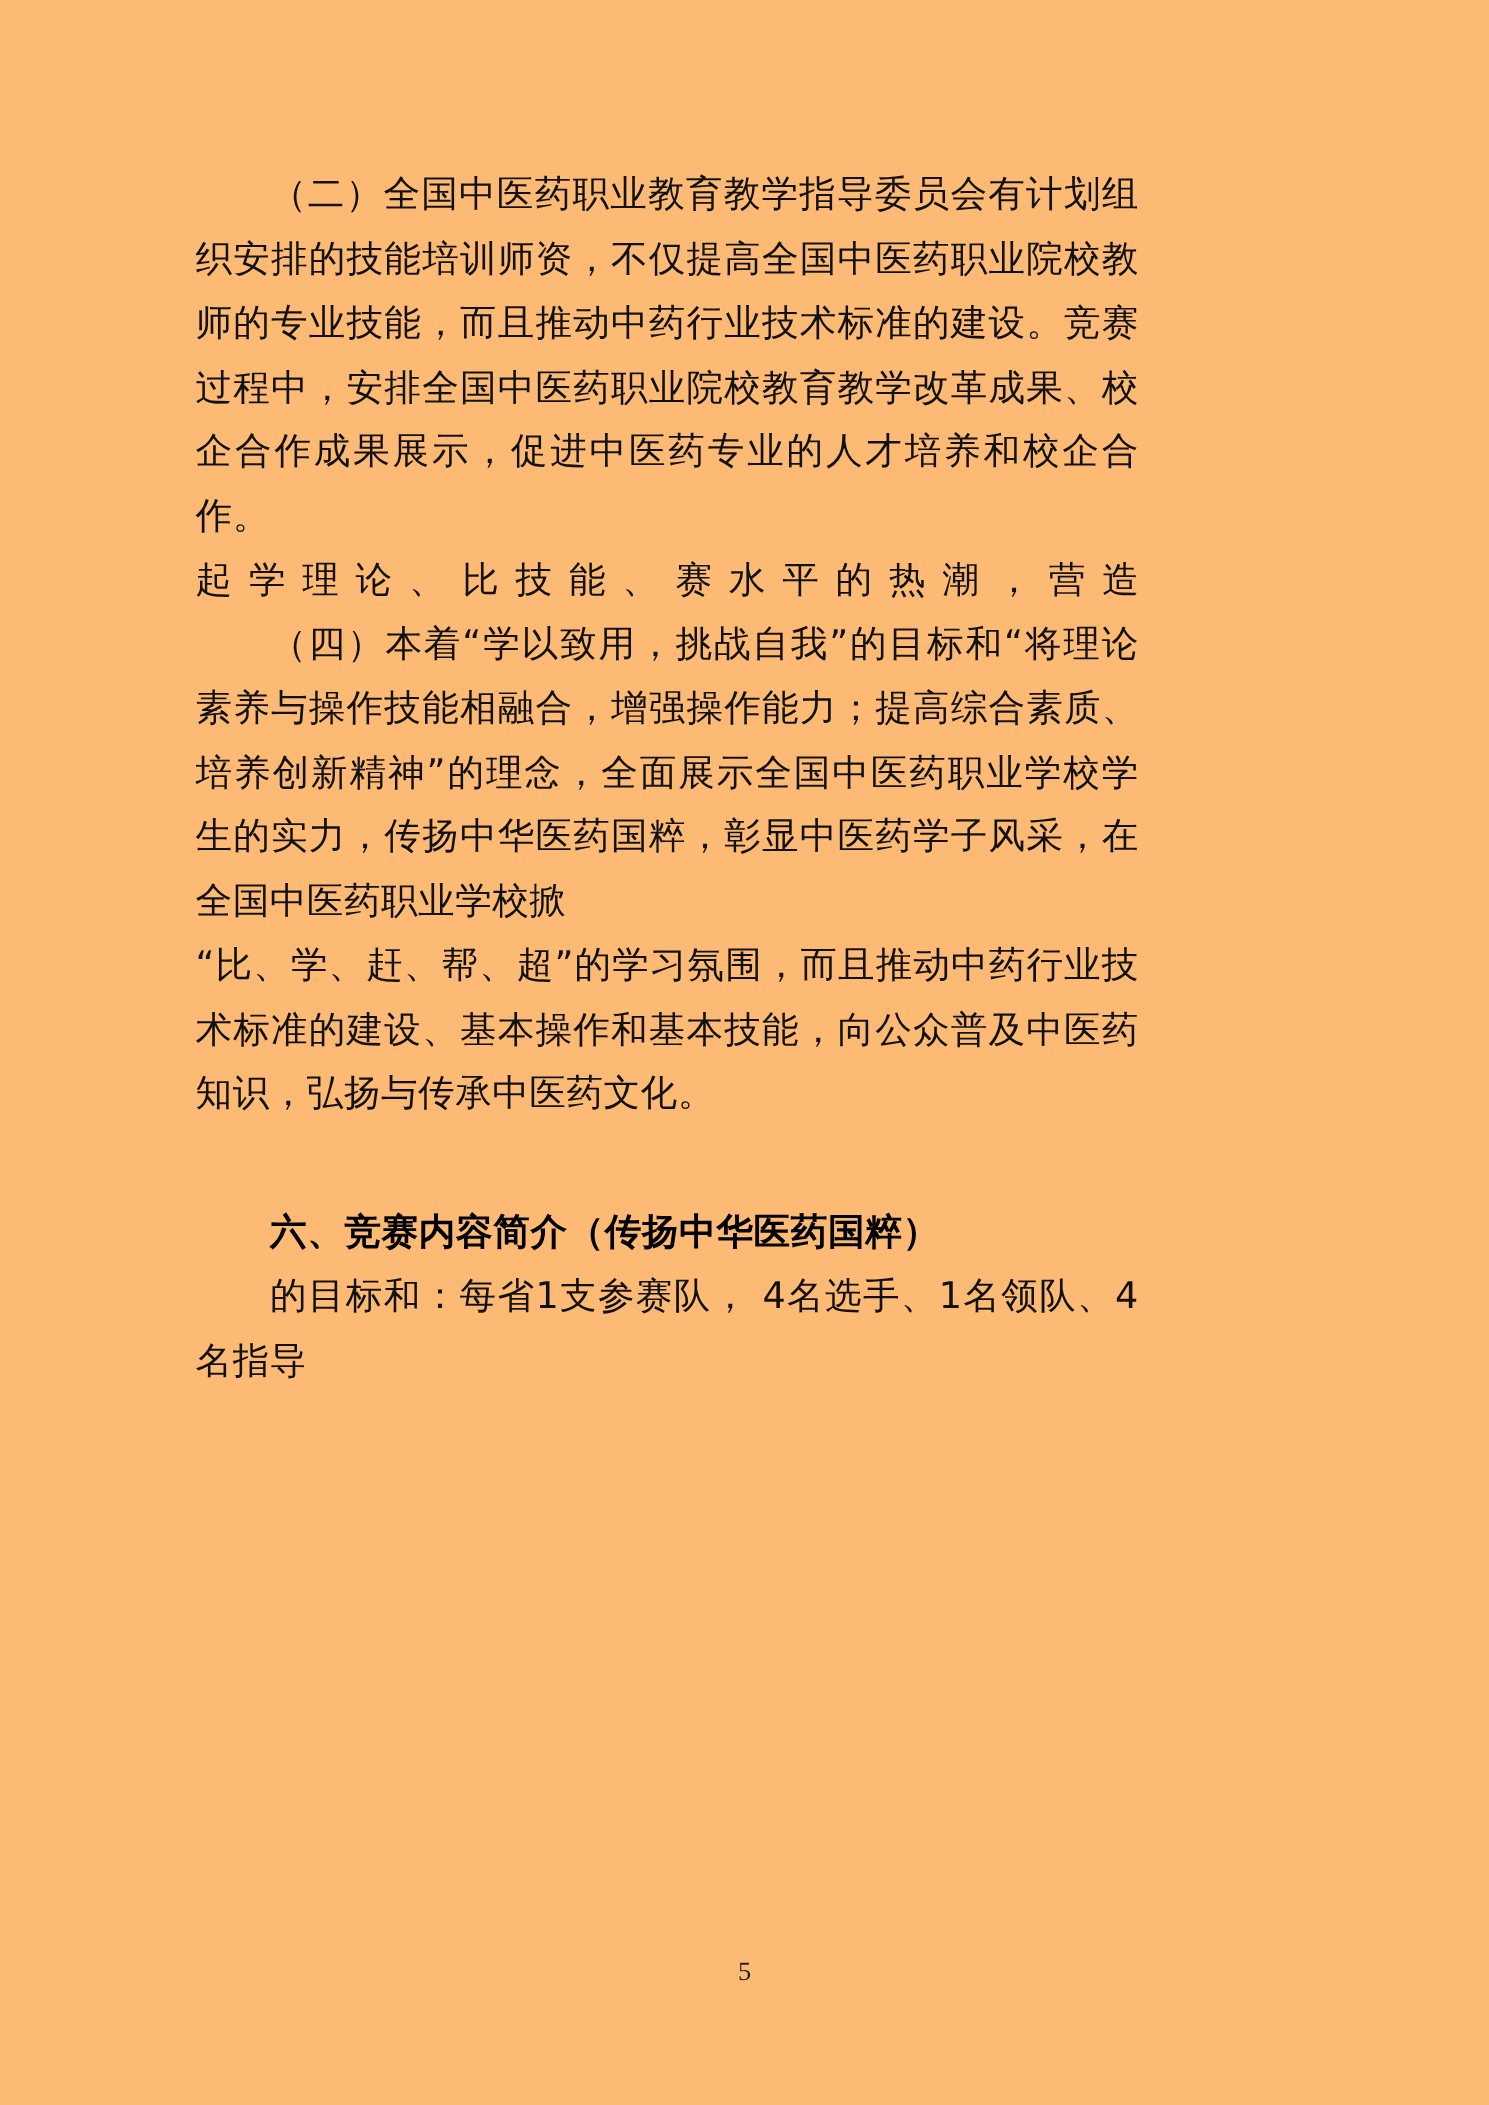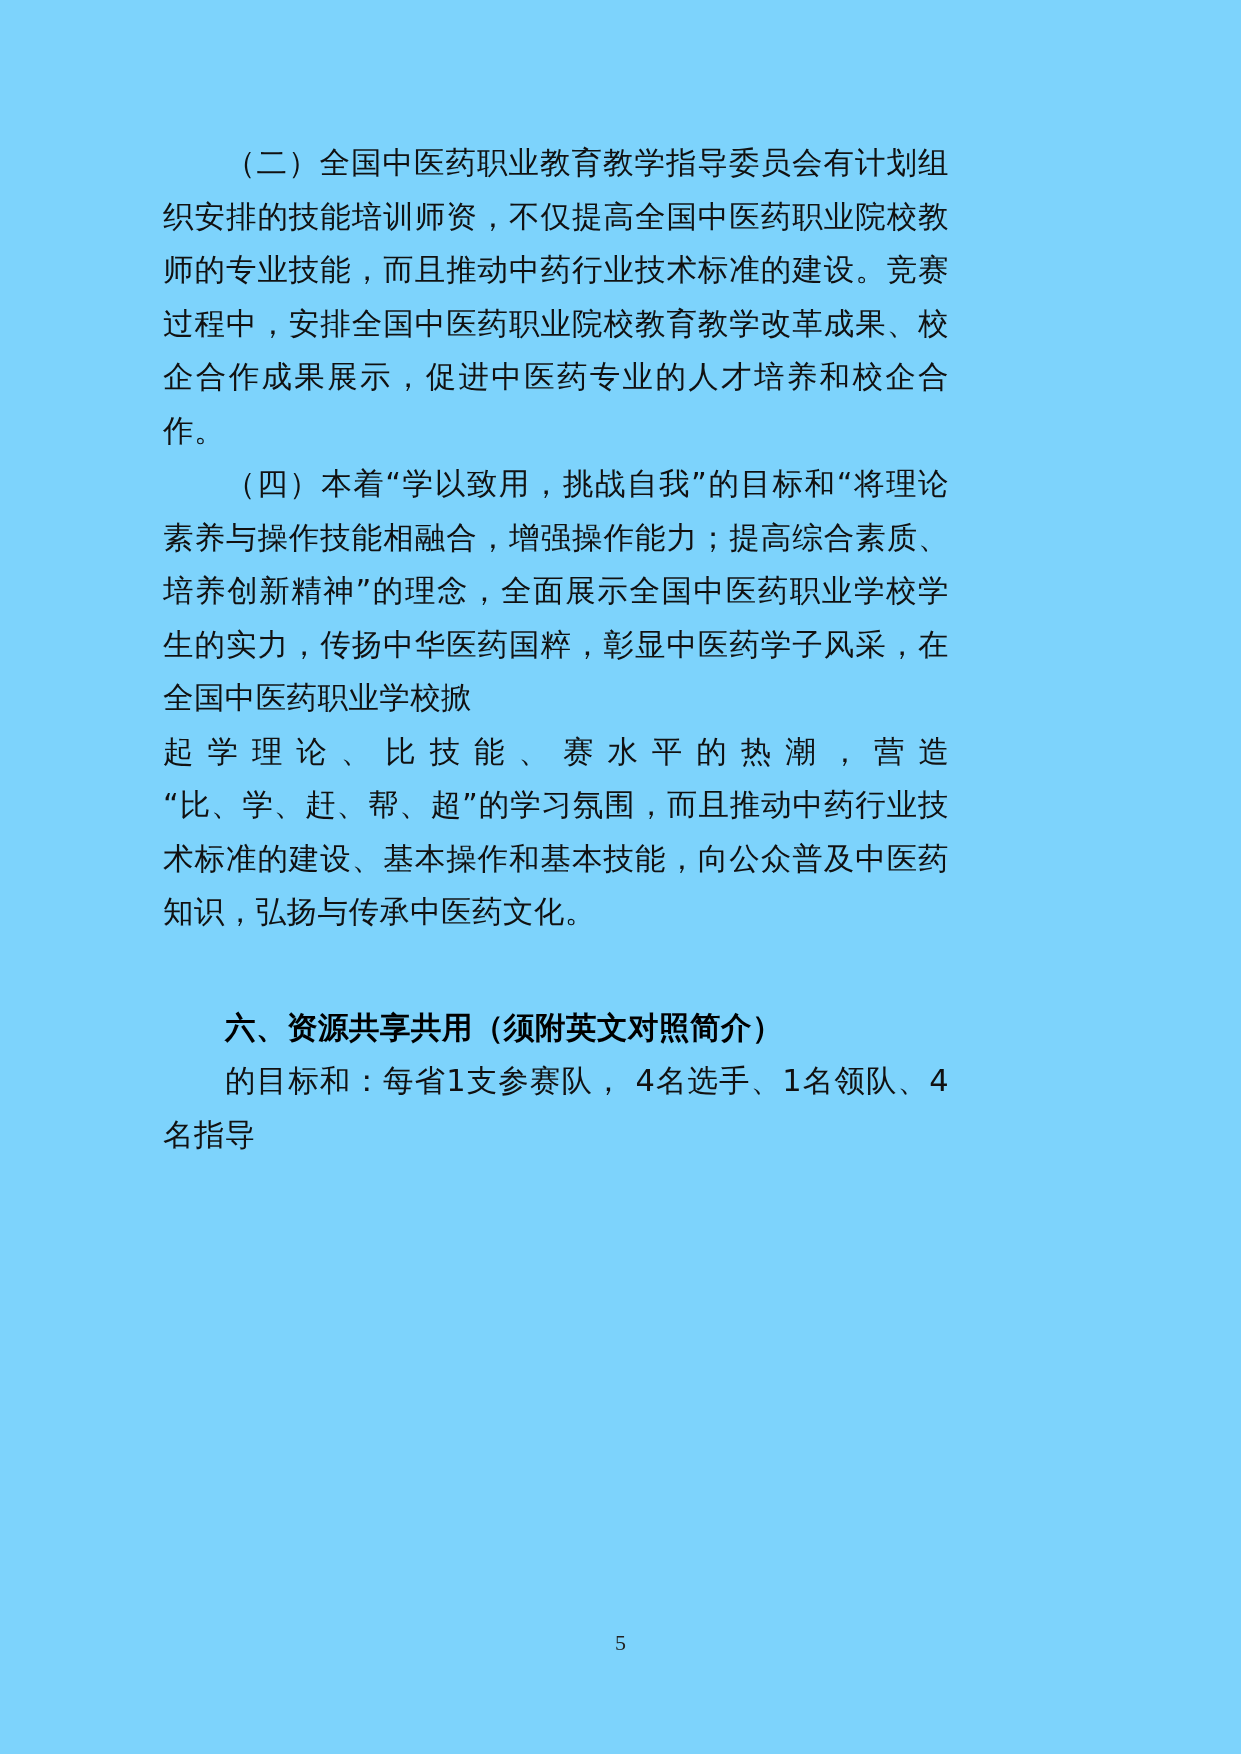--- a/index.html
+++ b/index.html
@@ -7,21 +7,21 @@
     padding: 0;
     background: #ffffff;
   }
   body {
     font-family: "DejaVu Sans", "Liberation Sans", sans-serif;
   }
   .page {
     position: relative;
     width: 1241px;
     height: 1754px;
-    background: #7dd3fc;
+    background: #fdba74;
     box-sizing: border-box;
     overflow: hidden;
   }
   .content {
     position: absolute;
     left: 163px;
     top: 136px;
     width: 786px;
   }
   
@@ -61,29 +61,29 @@
 </head>
 <body>
 
 <div class="page">
 
   <div class="content">
 
     <p class="para">（二）全国中医药职业教育教学指导委员会有计划组织安排的技能培训师资，不仅提高全国中医药职业院校教师的专业技能，而且推动中药行业技术标准的建设。竞赛过程中，安排全国中医药职业院校教育教学改革成果、校企合作成果展示，促进中医药专业的人才培养和校企合作。</p>
 
 
+    <p class="para noindent wide-line" style="letter-spacing:0px;text-align:justify;text-align-last:justify;">起学理论、比技能、赛水平的热潮，营造</p>
+
     <p class="para">（四）本着“学以致用，挑战自我”的目标和“将理论素养与操作技能相融合，增强操作能力；提高综合素质、培养创新精神”的理念，全面展示全国中医药职业学校学生的实力，传扬中华医药国粹，彰显中医药学子风采，在全国中医药职业学校掀</p>
-
-    <p class="para noindent wide-line" style="letter-spacing:0px;text-align:justify;text-align-last:justify;">起学理论、比技能、赛水平的热潮，营造</p>
 
     <p class="para noindent">“比、学、赶、帮、超”的学习氛围，而且推动中药行业技术标准的建设、基本操作和基本技能，向公众普及中医药知识，弘扬与传承中医药文化。</p>
 
     <div class="spacer-block"></div>
 
-    <p class="heading">六、资源共享共用（须附英文对照简介）</p>
+    <p class="heading">六、竞赛内容简介（传扬中华医药国粹）</p>
 
 
     <p class="para">的目标和：每省1支参赛队， 4名选手、1名领队、4名指导</p>
 
   </div>
 
   <div class="page-number">5</div>
 
 </div>
 

